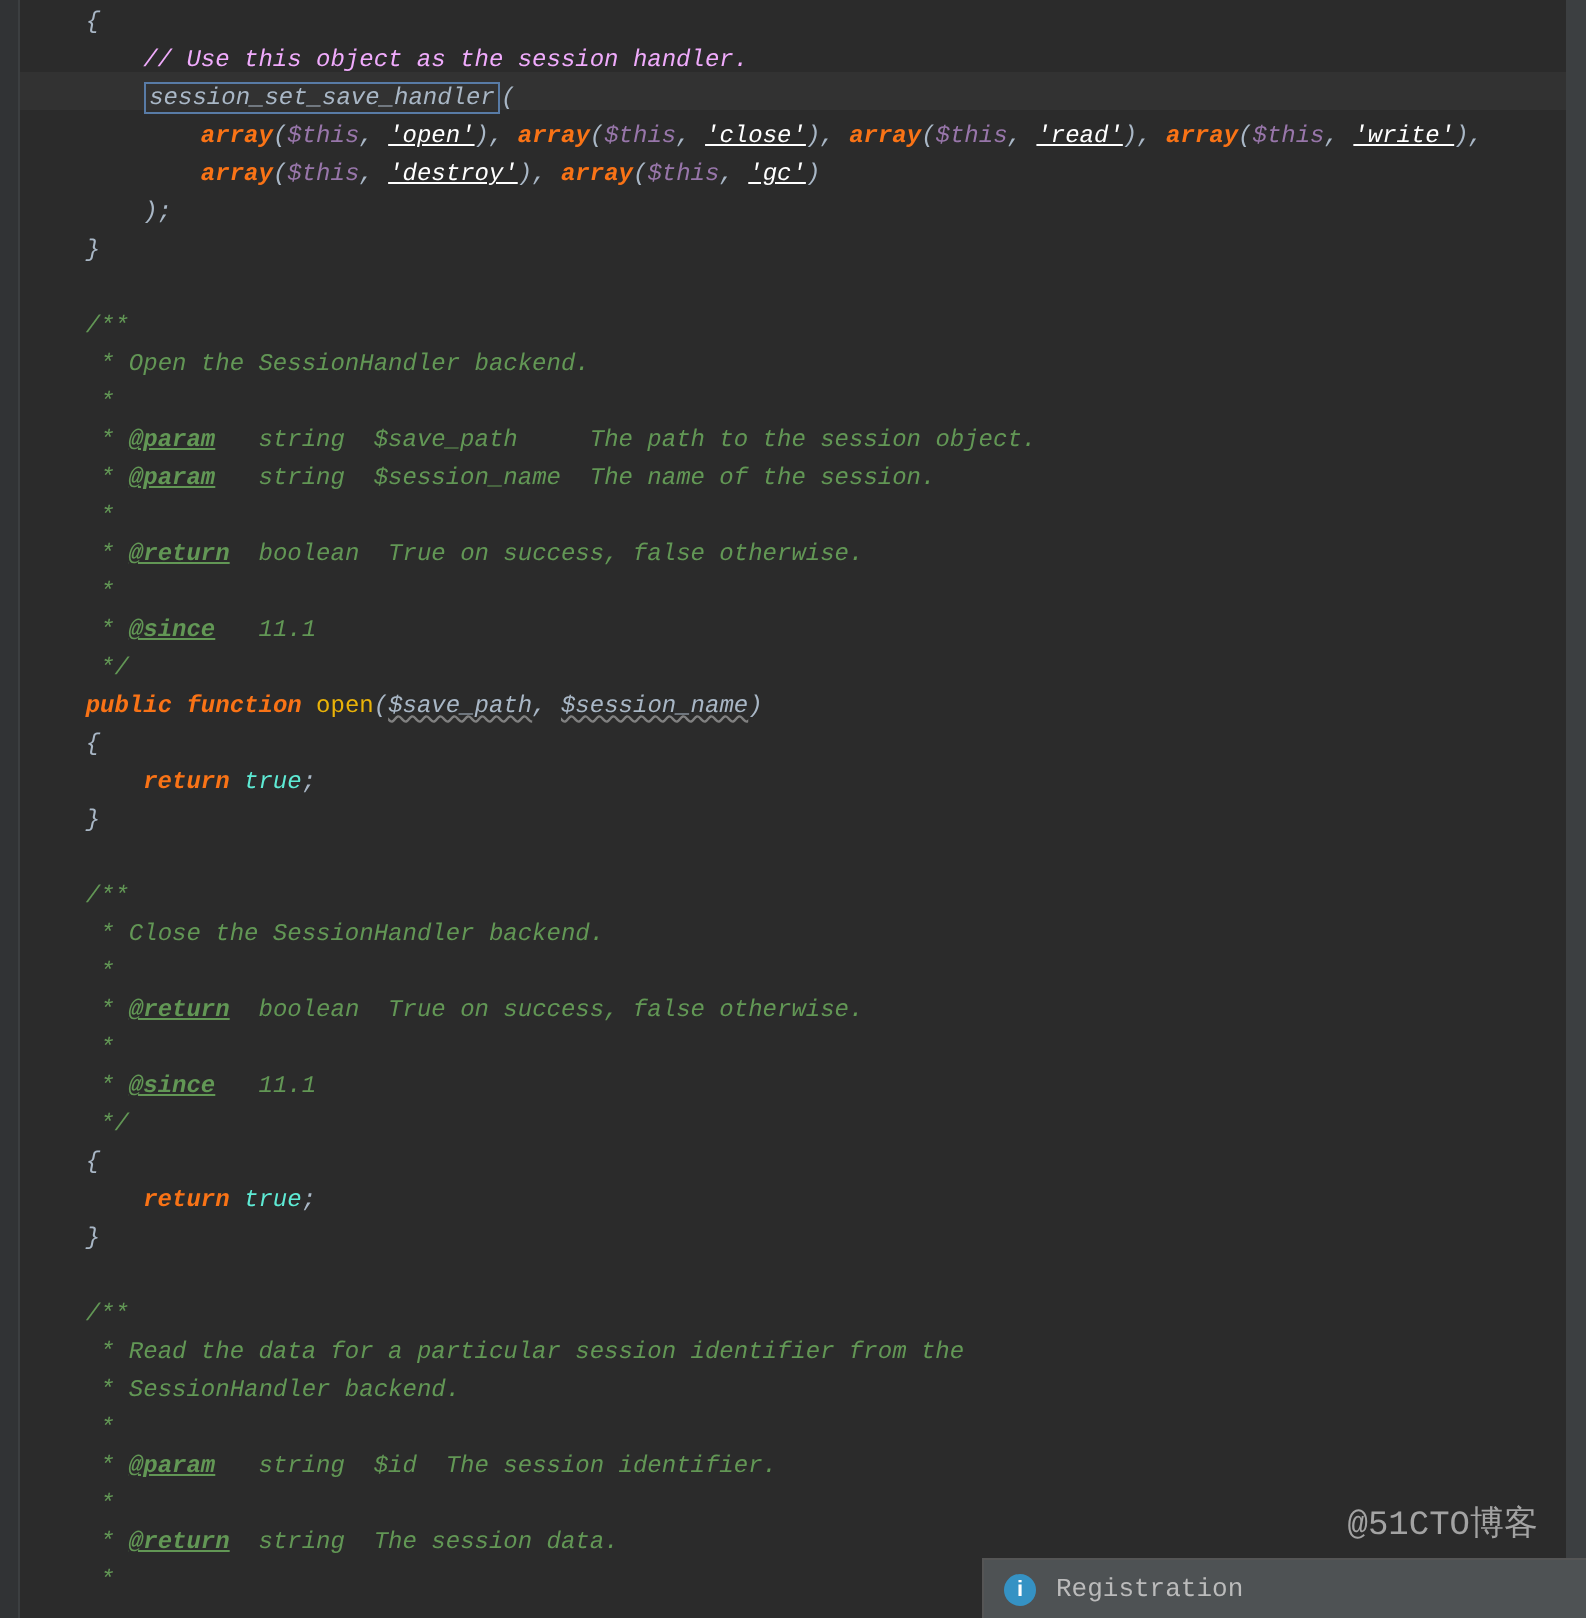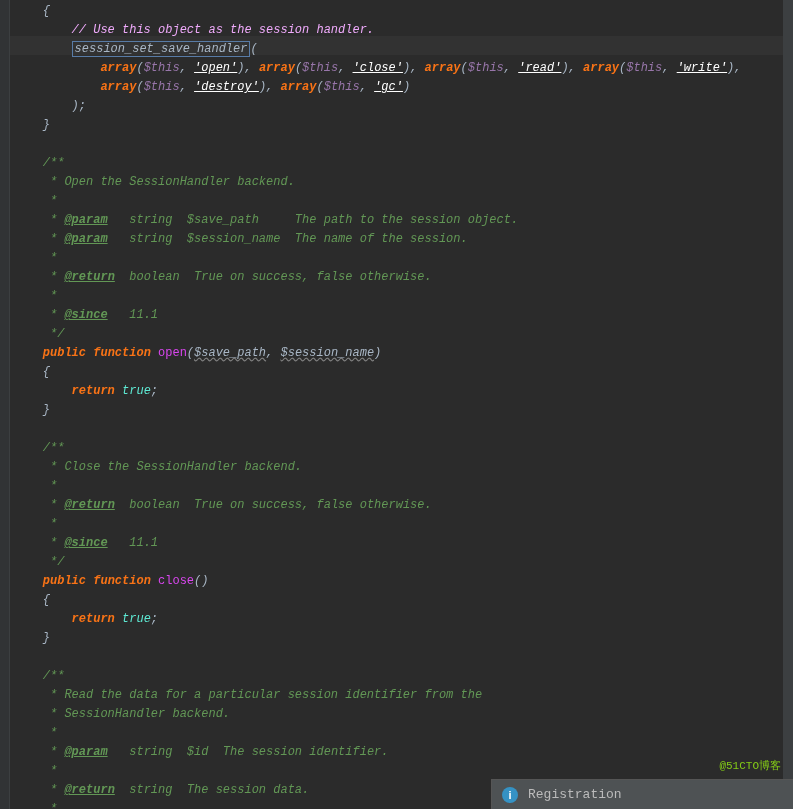--- a/index.html
+++ b/index.html
@@ -47,21 +47,21 @@
       white-space: pre;
       height: 19px;
       position: relative;
       z-index: 1;
     }
     .comment { color: #f0abfc; }
     .doc-comment { color: #629755; }
     .doc-tag { color: #629755; text-decoration: underline; font-weight: bold; }
     .keyword { color: #f97316; font-weight: bold; }
     .keyword-nb { color: #5eead4; }
-    .func-name { color: #d946ef; font-style: normal; }
+    .func-name { color: #eab308; font-style: normal; }
     .string { color: #ffffff; text-decoration: underline; }
     .var { color: #9876aa; }
     .brace { color: #a9b7c6; }
     .highlight-box {
       border: 1px solid #587ba6;
       background: rgba(50,50,50,0.5);
       padding: 0 2px;
     }
     .wavy {
       text-decoration: underline wavy #808080;
@@ -102,24 +102,24 @@
       align-items: center;
       justify-content: center;
       font-weight: bold;
       font-size: 11px;
       margin-right: 10px;
       font-style: normal;
       font-family: sans-serif;
     }
     .watermark {
       position: absolute;
-      right: 12px;
+      right: 24px;
       bottom: 36px;
-      color: #84cc16;
-      font-size: 11px;
+      color: #a3a3a3;
+      font-size: 17px;
       font-style: normal;
       z-index: 5;
     }
   </style>
 </head>
 <body>
 
 <div class="editor">
   <div class="gutter"></div>
   <div class="code-area">
@@ -160,21 +160,20 @@
     <div class="line"></div>
 
     <div class="line"><span>    </span><span class="doc-comment">/**</span></div>
     <div class="line"><span>    </span><span class="doc-comment"> * Close the SessionHandler backend.</span></div>
     <div class="line"><span>    </span><span class="doc-comment"> *</span></div>
     <div class="line"><span>    </span><span class="doc-comment"> *</span><span class="doc-comment"> </span><span class="doc-tag">@return</span><span class="doc-comment">  boolean  True on success, false otherwise.</span></div>
     <div class="line"><span>    </span><span class="doc-comment"> *</span></div>
     <div class="line"><span>    </span><span class="doc-comment"> *</span><span class="doc-comment"> </span><span class="doc-tag">@since</span><span class="doc-comment">   11.1</span></div>
     <div class="line"><span>    </span><span class="doc-comment"> */</span></div>
 
-    <div class="line"><span>    </span><span class="keyword">public</span><span> </span><span class="keyword">function</span><span> </span><span class="func-name">close</span><span class="brace">()</span></div>
     <div class="line"><span>    </span><span class="brace">{</span></div>
     <div class="line"><span>        </span><span class="keyword">return</span><span> </span><span class="keyword-nb">true</span><span class="brace">;</span></div>
     <div class="line"><span>    </span><span class="brace">}</span></div>
 
     <div class="line"></div>
 
     <div class="line"><span>    </span><span class="doc-comment">/**</span></div>
     <div class="line"><span>    </span><span class="doc-comment"> * Read the data for a particular session identifier from the</span></div>
     <div class="line"><span>    </span><span class="doc-comment"> * SessionHandler backend.</span></div>
     <div class="line"><span>    </span><span class="doc-comment"> *</span></div>

